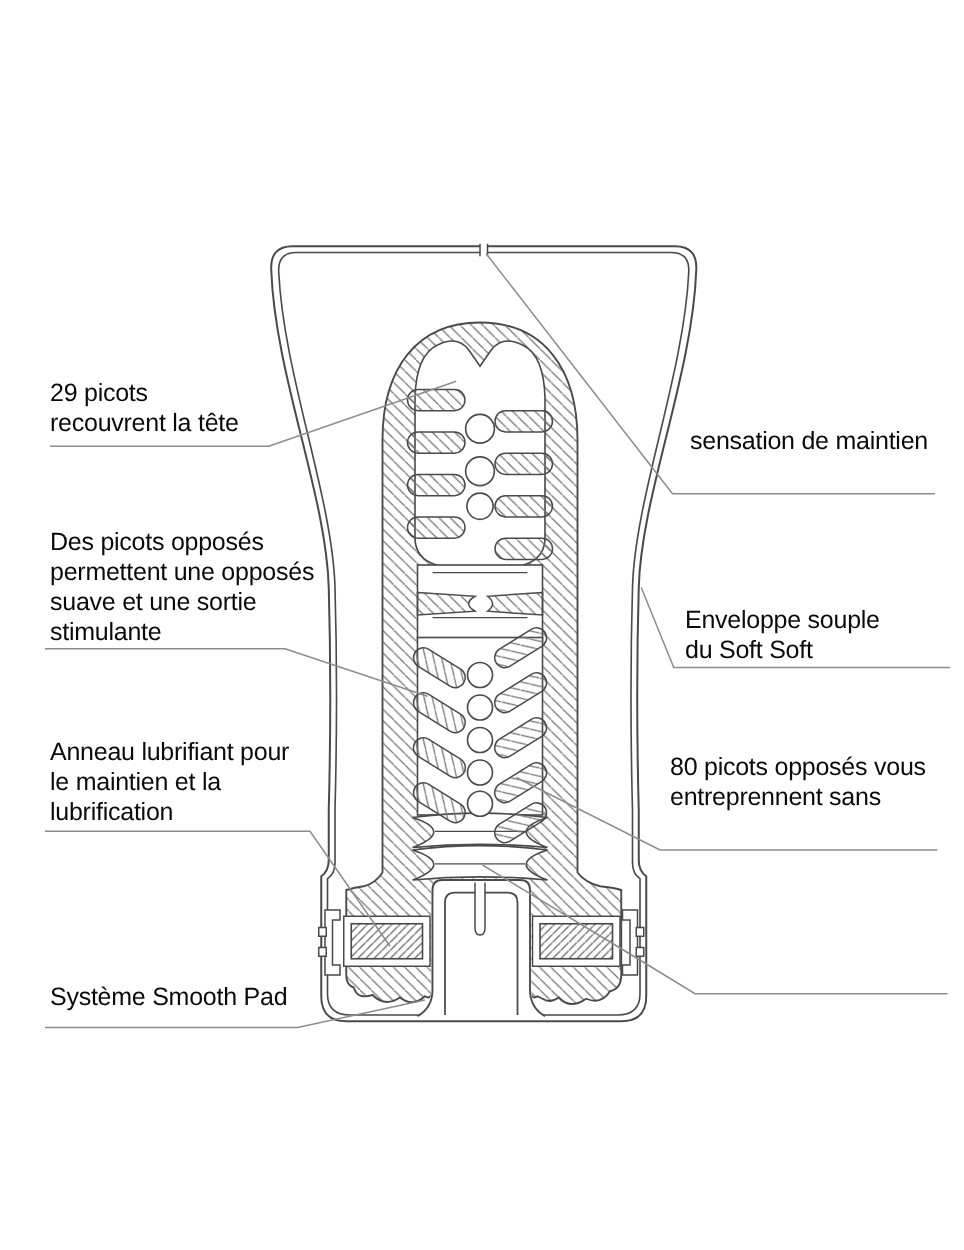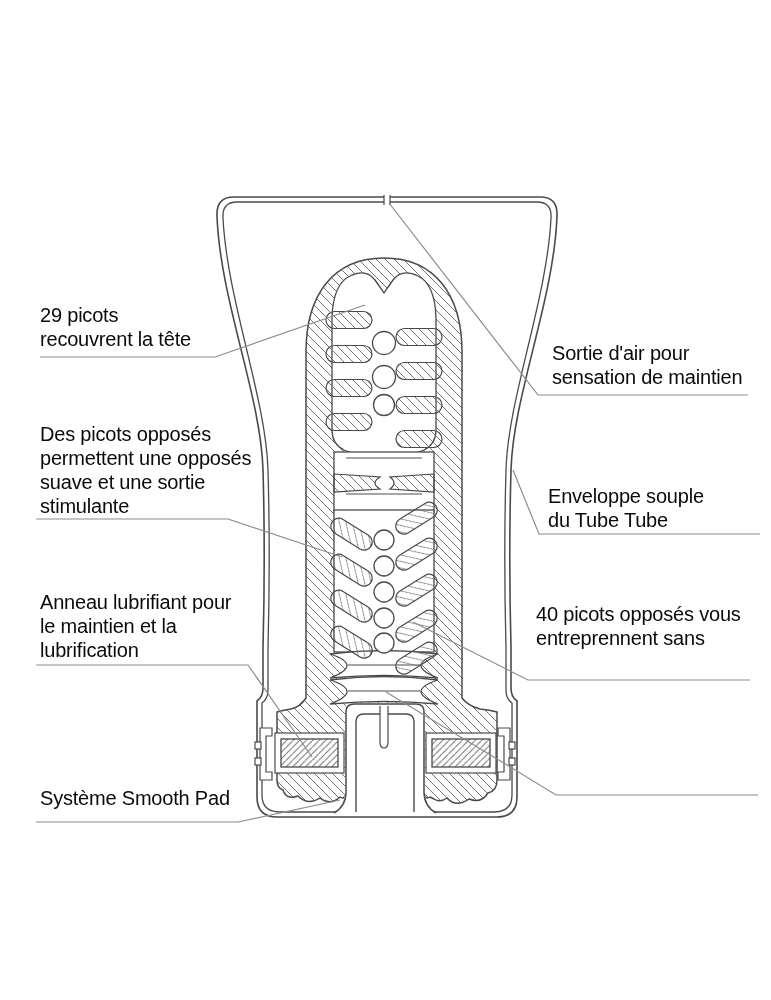--- a/index.html
+++ b/index.html
@@ -176,28 +176,27 @@
   <span>Anneau lubrifiant pour</span>
   <span>le maintien et la</span>
   <span>lubrification</span>
 </div>
 
 <div class="callout" style="left:40px;top:786px">
   <span>Système Smooth Pad</span>
 </div>
 
 <div class="callout" style="left:552px;top:341px">
-  <span>Sortie d'air pour</span>
   <span>sensation de maintien</span>
 </div>
 
 <div class="callout" style="left:548px;top:484px">
   <span>Enveloppe souple</span>
-  <span>du Tube Tube</span>
+  <span>du Soft Soft</span>
 </div>
 
 <div class="callout" style="left:536px;top:602px">
-  <span>40 picots opposés vous</span>
+  <span>80 picots opposés vous</span>
   <span>entreprennent sans</span>
 </div>
 
 
 </div>
 
 </body></html>

